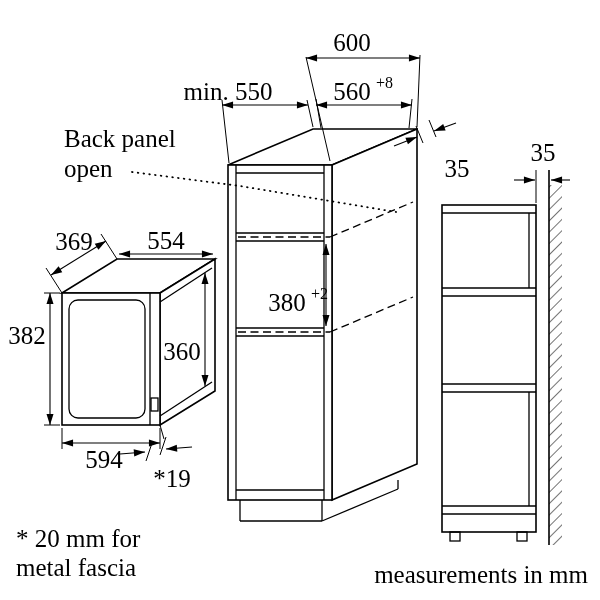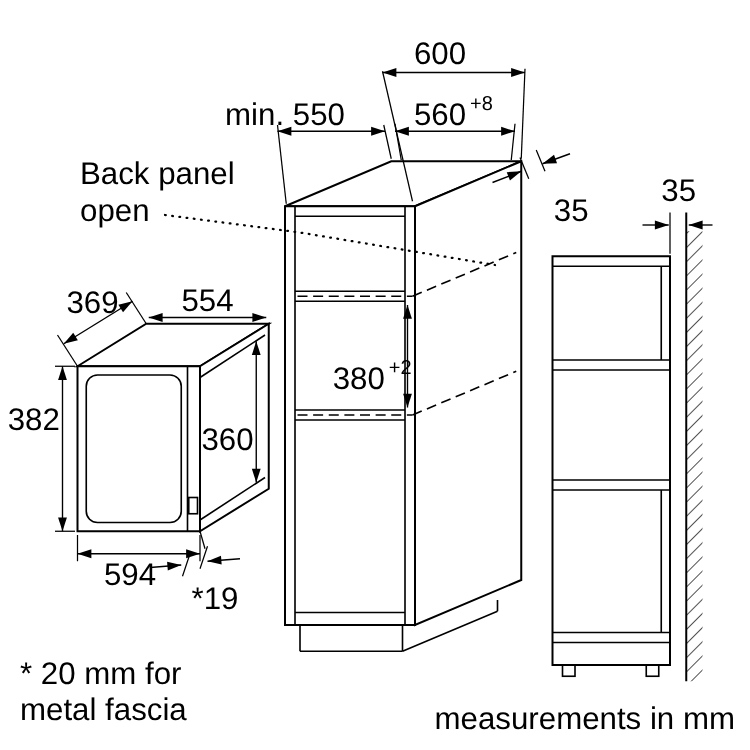--- a/index.html
+++ b/index.html
@@ -1,18 +1,18 @@
 <!DOCTYPE html>
 <html><head>
 <meta charset="utf-8">
 <style>
   html,body{margin:0;padding:0;background:#fff;}
   .stage{
     position:relative;width:600px;height:600px;background:#fff;
-    font-family:Liberation Sans, sans-serif;overflow:hidden;
+    font-family:Liberation Serif, serif;overflow:hidden;
   }
   svg{display:block;}
   svg text{fill:#000;}
   .t  {font-size:25px;text-anchor:middle;}
   .ts {font-size:16px;text-anchor:start;}
   .tl {font-size:25px;text-anchor:start;}
   .te {font-size:25px;text-anchor:end;}
   .obj {stroke:#000;stroke-width:1.6;fill:none;stroke-linejoin:miter;stroke-linecap:butt;}
   .face{stroke:#000;stroke-width:1.6;fill:#fff;stroke-linejoin:miter;}
   .thin{stroke:#000;stroke-width:1.3;fill:none;}

